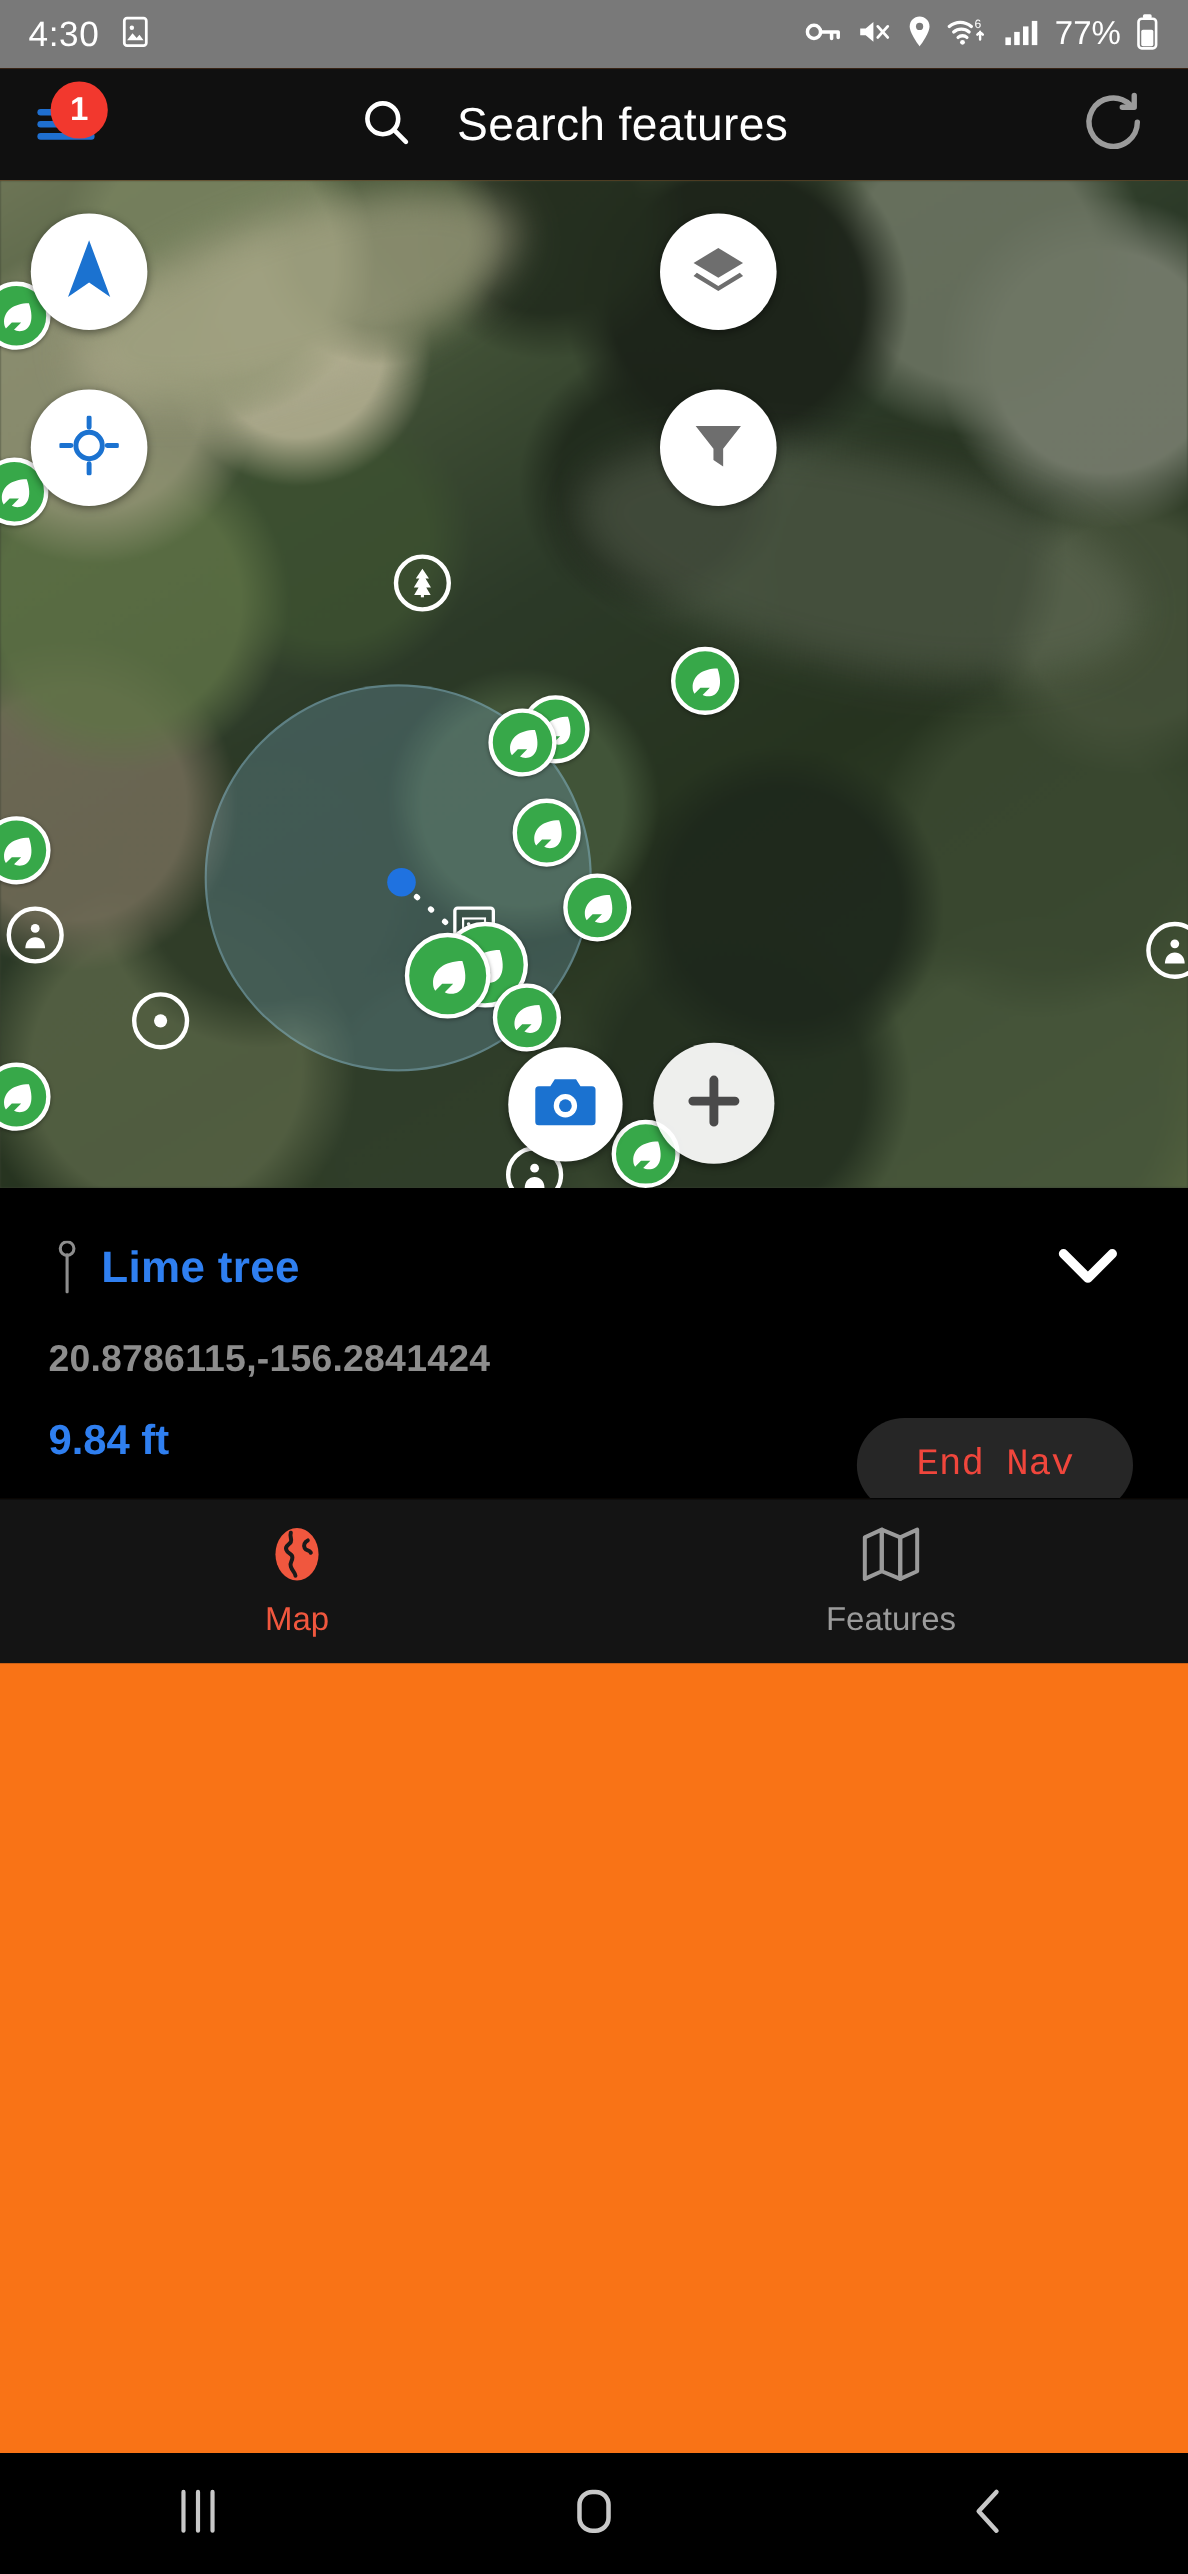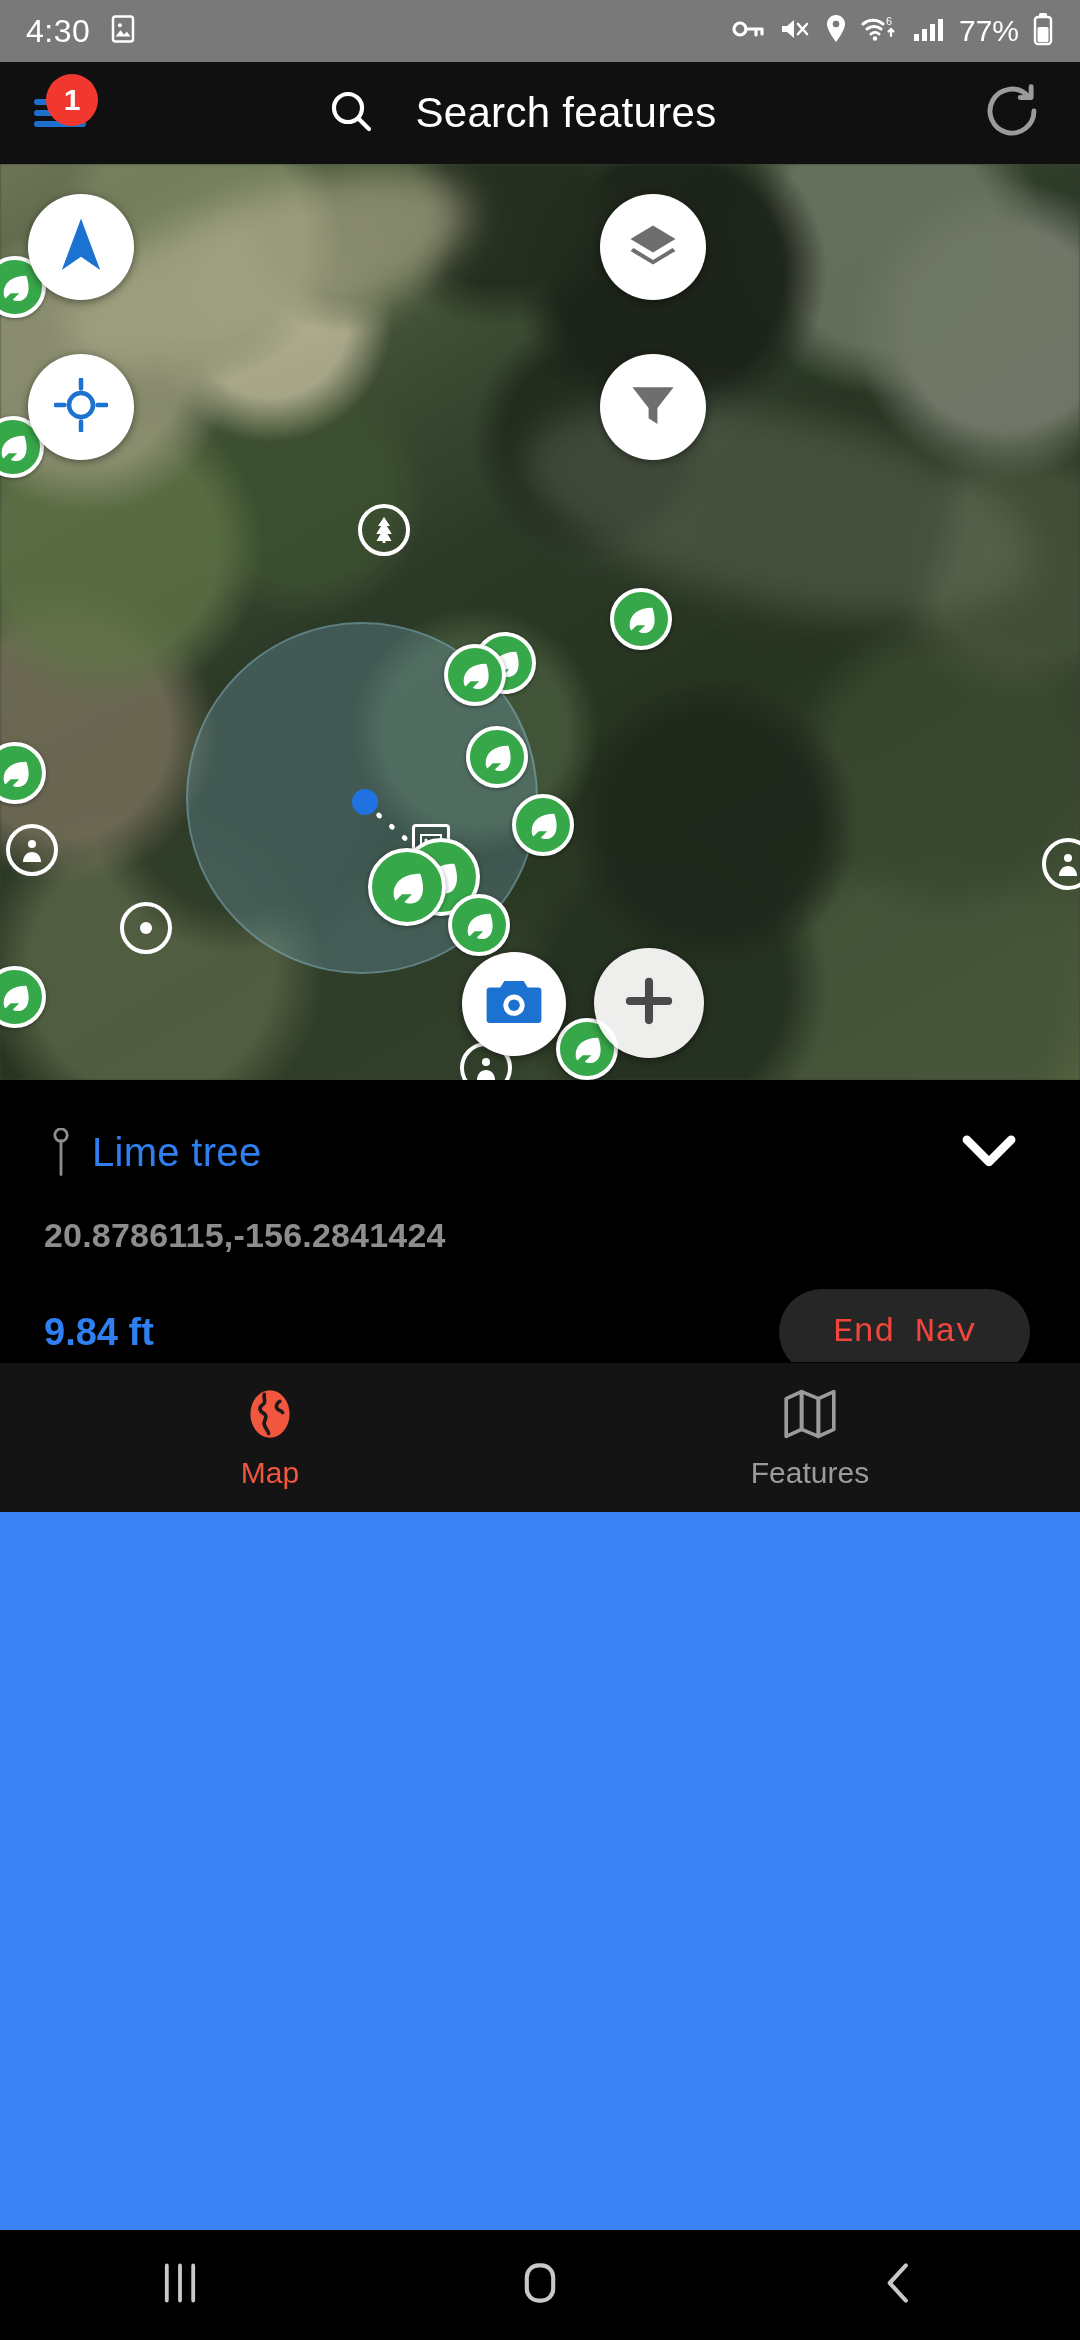--- a/index.html
+++ b/index.html
@@ -2,21 +2,21 @@
 <html><head>
 <meta charset="utf-8">
 <style>
   * { box-sizing: border-box; margin: 0; padding: 0; }
   html, body {
     width: 1080px; height: 2340px;
     background: #000;
     font-family: "Liberation Sans", sans-serif;
     overflow: hidden;
   }
-  #screen { position: relative; width: 1080px; height: 2340px; background: #3b82f6; }
+  #screen { position: relative; width: 1080px; height: 2340px; background: #f97316; }
 
   
   .statusbar {
     position: absolute; top: 0; left: 0;
     width: 1080px; height: 62px;
     background: #797979;
     display: flex; align-items: center;
     padding: 0 26px;
     color: #ffffff;
   }
@@ -139,29 +139,29 @@
   
   .infopanel {
     position: absolute; top: 1080px; left: 0;
     width: 1080px; height: 282px;
     background: #000000;
     padding: 48px 44px 0 44px;
   }
   .ip-title-row { display: flex; align-items: center; }
   .ip-pin { width: 34px; display: flex; justify-content: center; }
   .ip-title {
-    color: #2f7ff0; font-size: 40px; font-weight: normal;
+    color: #2f7ff0; font-size: 40px; font-weight: bold;
     margin-left: 14px; letter-spacing: 0.3px;
   }
   .ip-chevron { margin-left: auto; padding-right: 18px; }
   .ip-coords {
     color: #8d8d8d; font-size: 34px; margin-top: 40px; letter-spacing: 0.2px; font-weight: bold;
   }
   .ip-bottom-row {
-    display: flex; align-items: center; margin-top: 34px;
+    display: flex; margin-top: 34px;
   }
   .ip-distance { color: #2f7ff0; font-size: 38px; font-weight: bold; }
   .endnav {
     margin-left: auto; margin-right: 6px;
     background: #262626; color: #f0463c;
     font-size: 34px;
     border: none; border-radius: 44px;
     padding: 24px 54px;
     font-family: Liberation Mono, monospace;
   }

